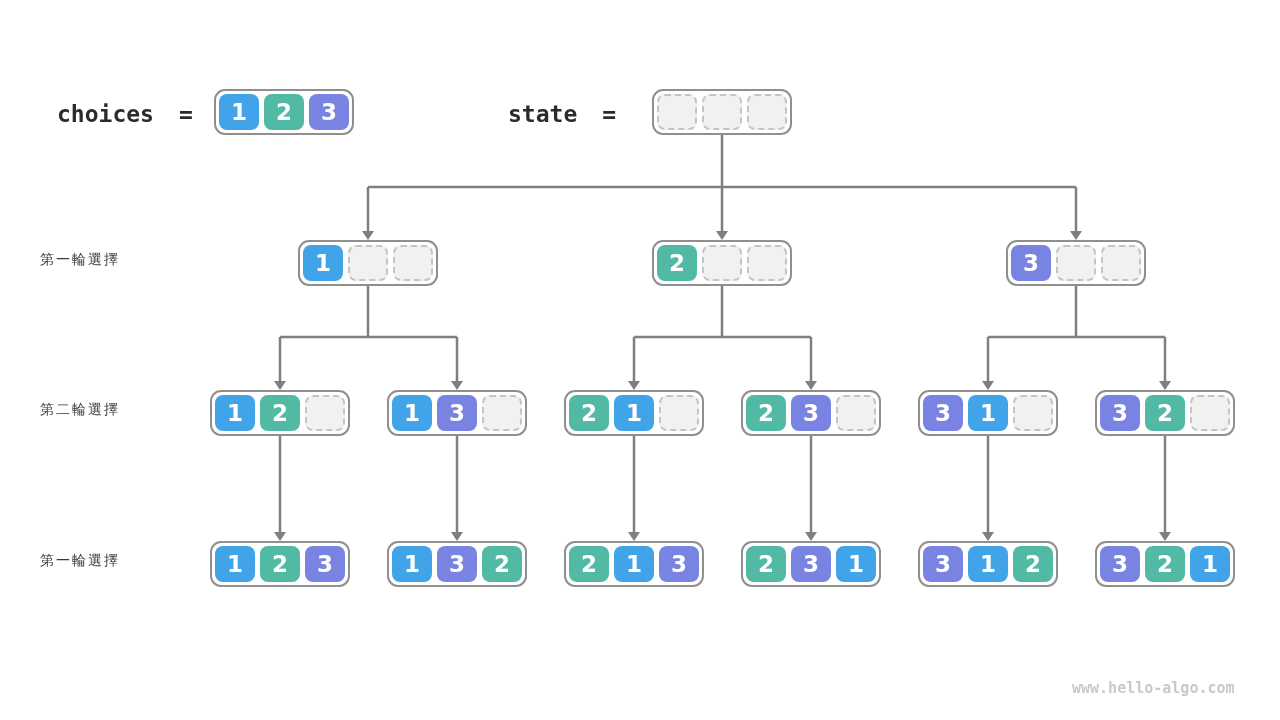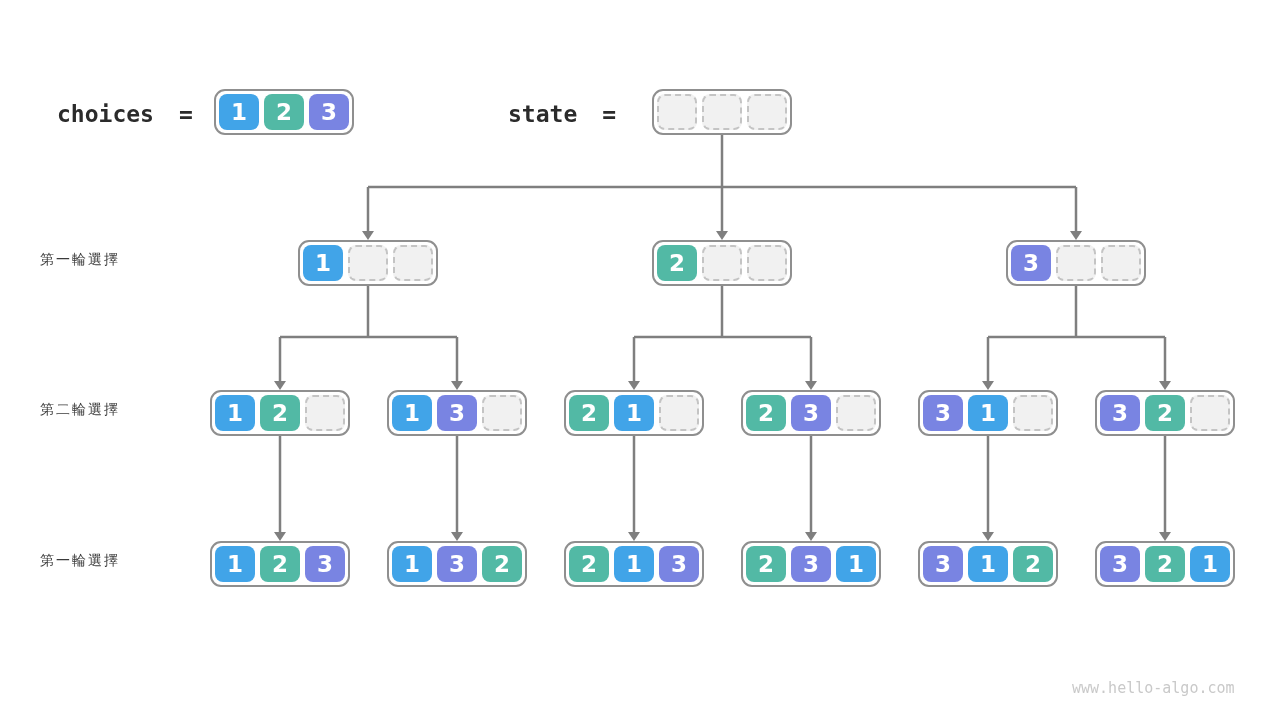--- a/index.html
+++ b/index.html
@@ -15,21 +15,21 @@
           align-items:center; justify-content:center; color:#ffffff;
           font-weight:700; font-size:23px; font-family:"DejaVu Sans", sans-serif; }
   .cell.empty { background:#f1f1f1; border:2px dashed #c4c4c4; }
 
   .code-label { position:absolute; display:flex; align-items:flex-end; gap:25px;
                 font-family:"DejaVu Sans Mono","Liberation Mono",monospace;
                 font-weight:700; font-size:23px; color:#2b2b2b; height:30px; }
   .cn-label { position:absolute; font-size:14px; color:#3a3a3a; letter-spacing:2px;
               font-family:"Liberation Sans", sans-serif; }
   .watermark { position:absolute; font-family:"DejaVu Sans Mono","Liberation Mono",monospace;
-               font-size:15px; color:#c9c9c9; }
+               font-size:15px; color:#c9c9c9;font-weight:bold; }
 </style>
 </head>
 <body>
 
 <div class="canvas">
 
   <svg class="arrows" id="arrows" viewBox="0 0 1280 720" xmlns="http://www.w3.org/2000/svg">
       <path d="M722,135 V231" stroke="#7f7f7f" stroke-width="2.5" fill="none"></path>
       <path d="M368,187 H1076" stroke="#7f7f7f" stroke-width="2.5" fill="none"></path>
       <path d="M368,187 V231" stroke="#7f7f7f" stroke-width="2.5" fill="none"></path>

